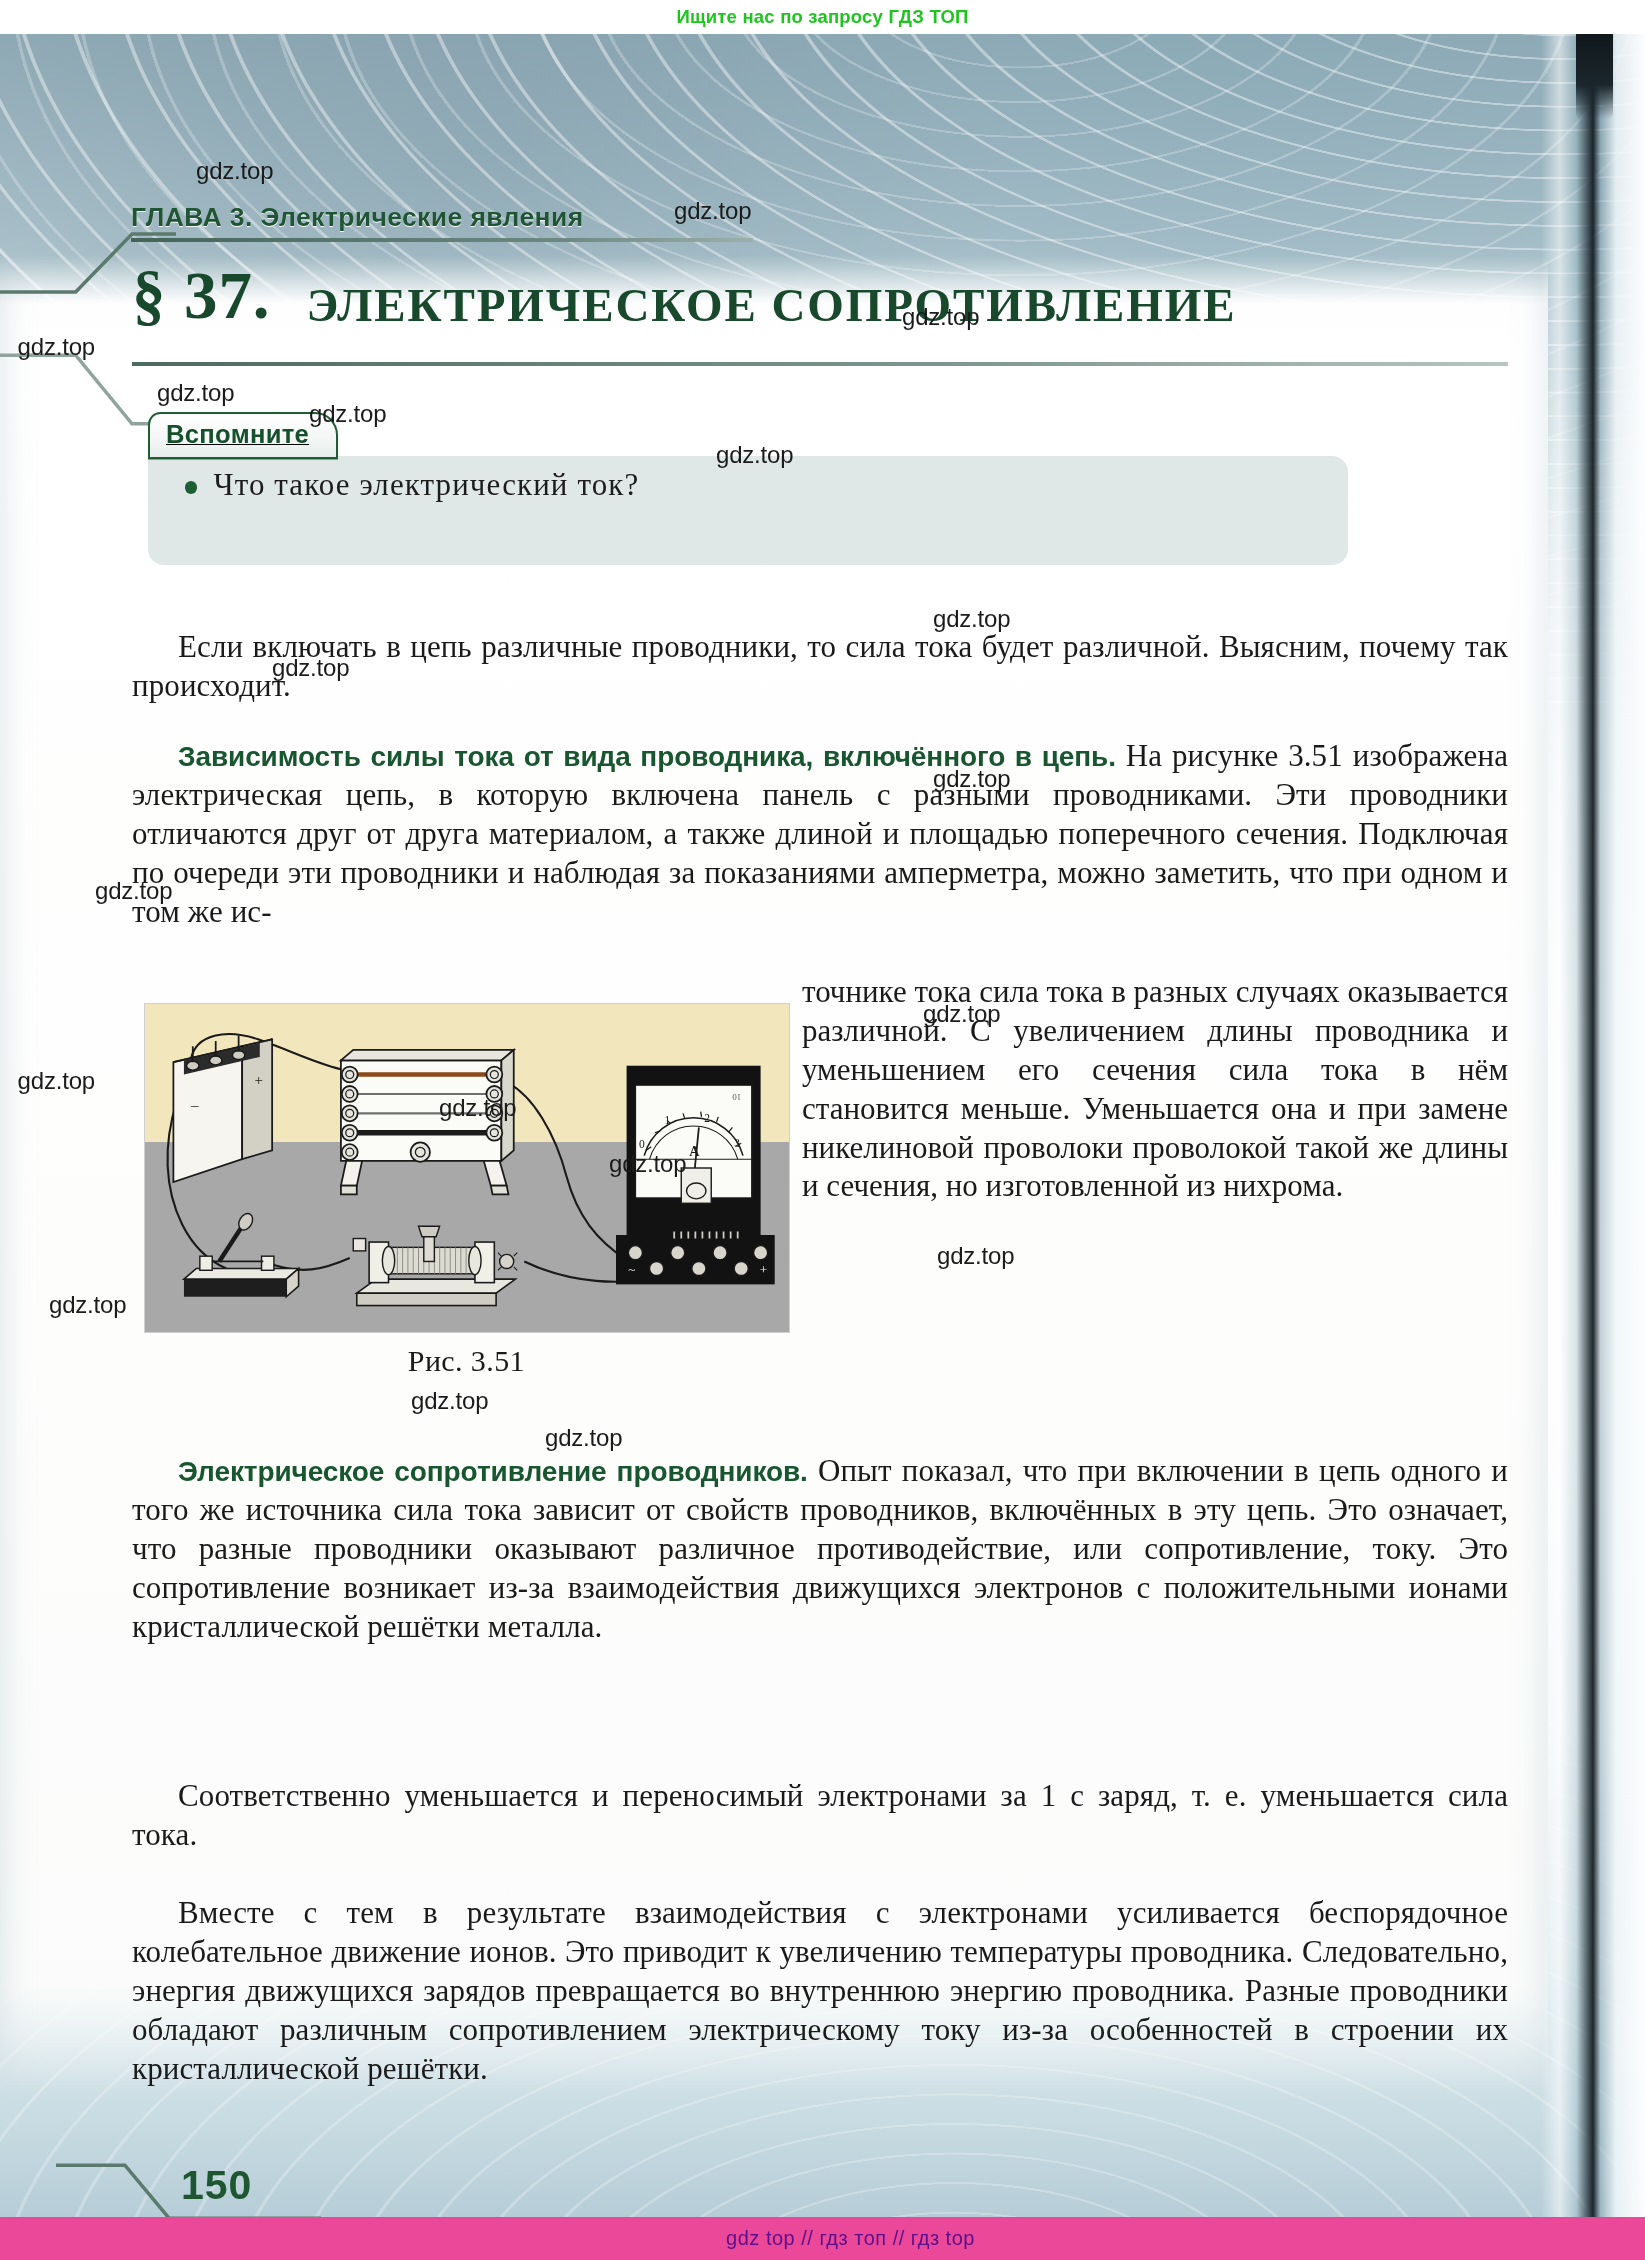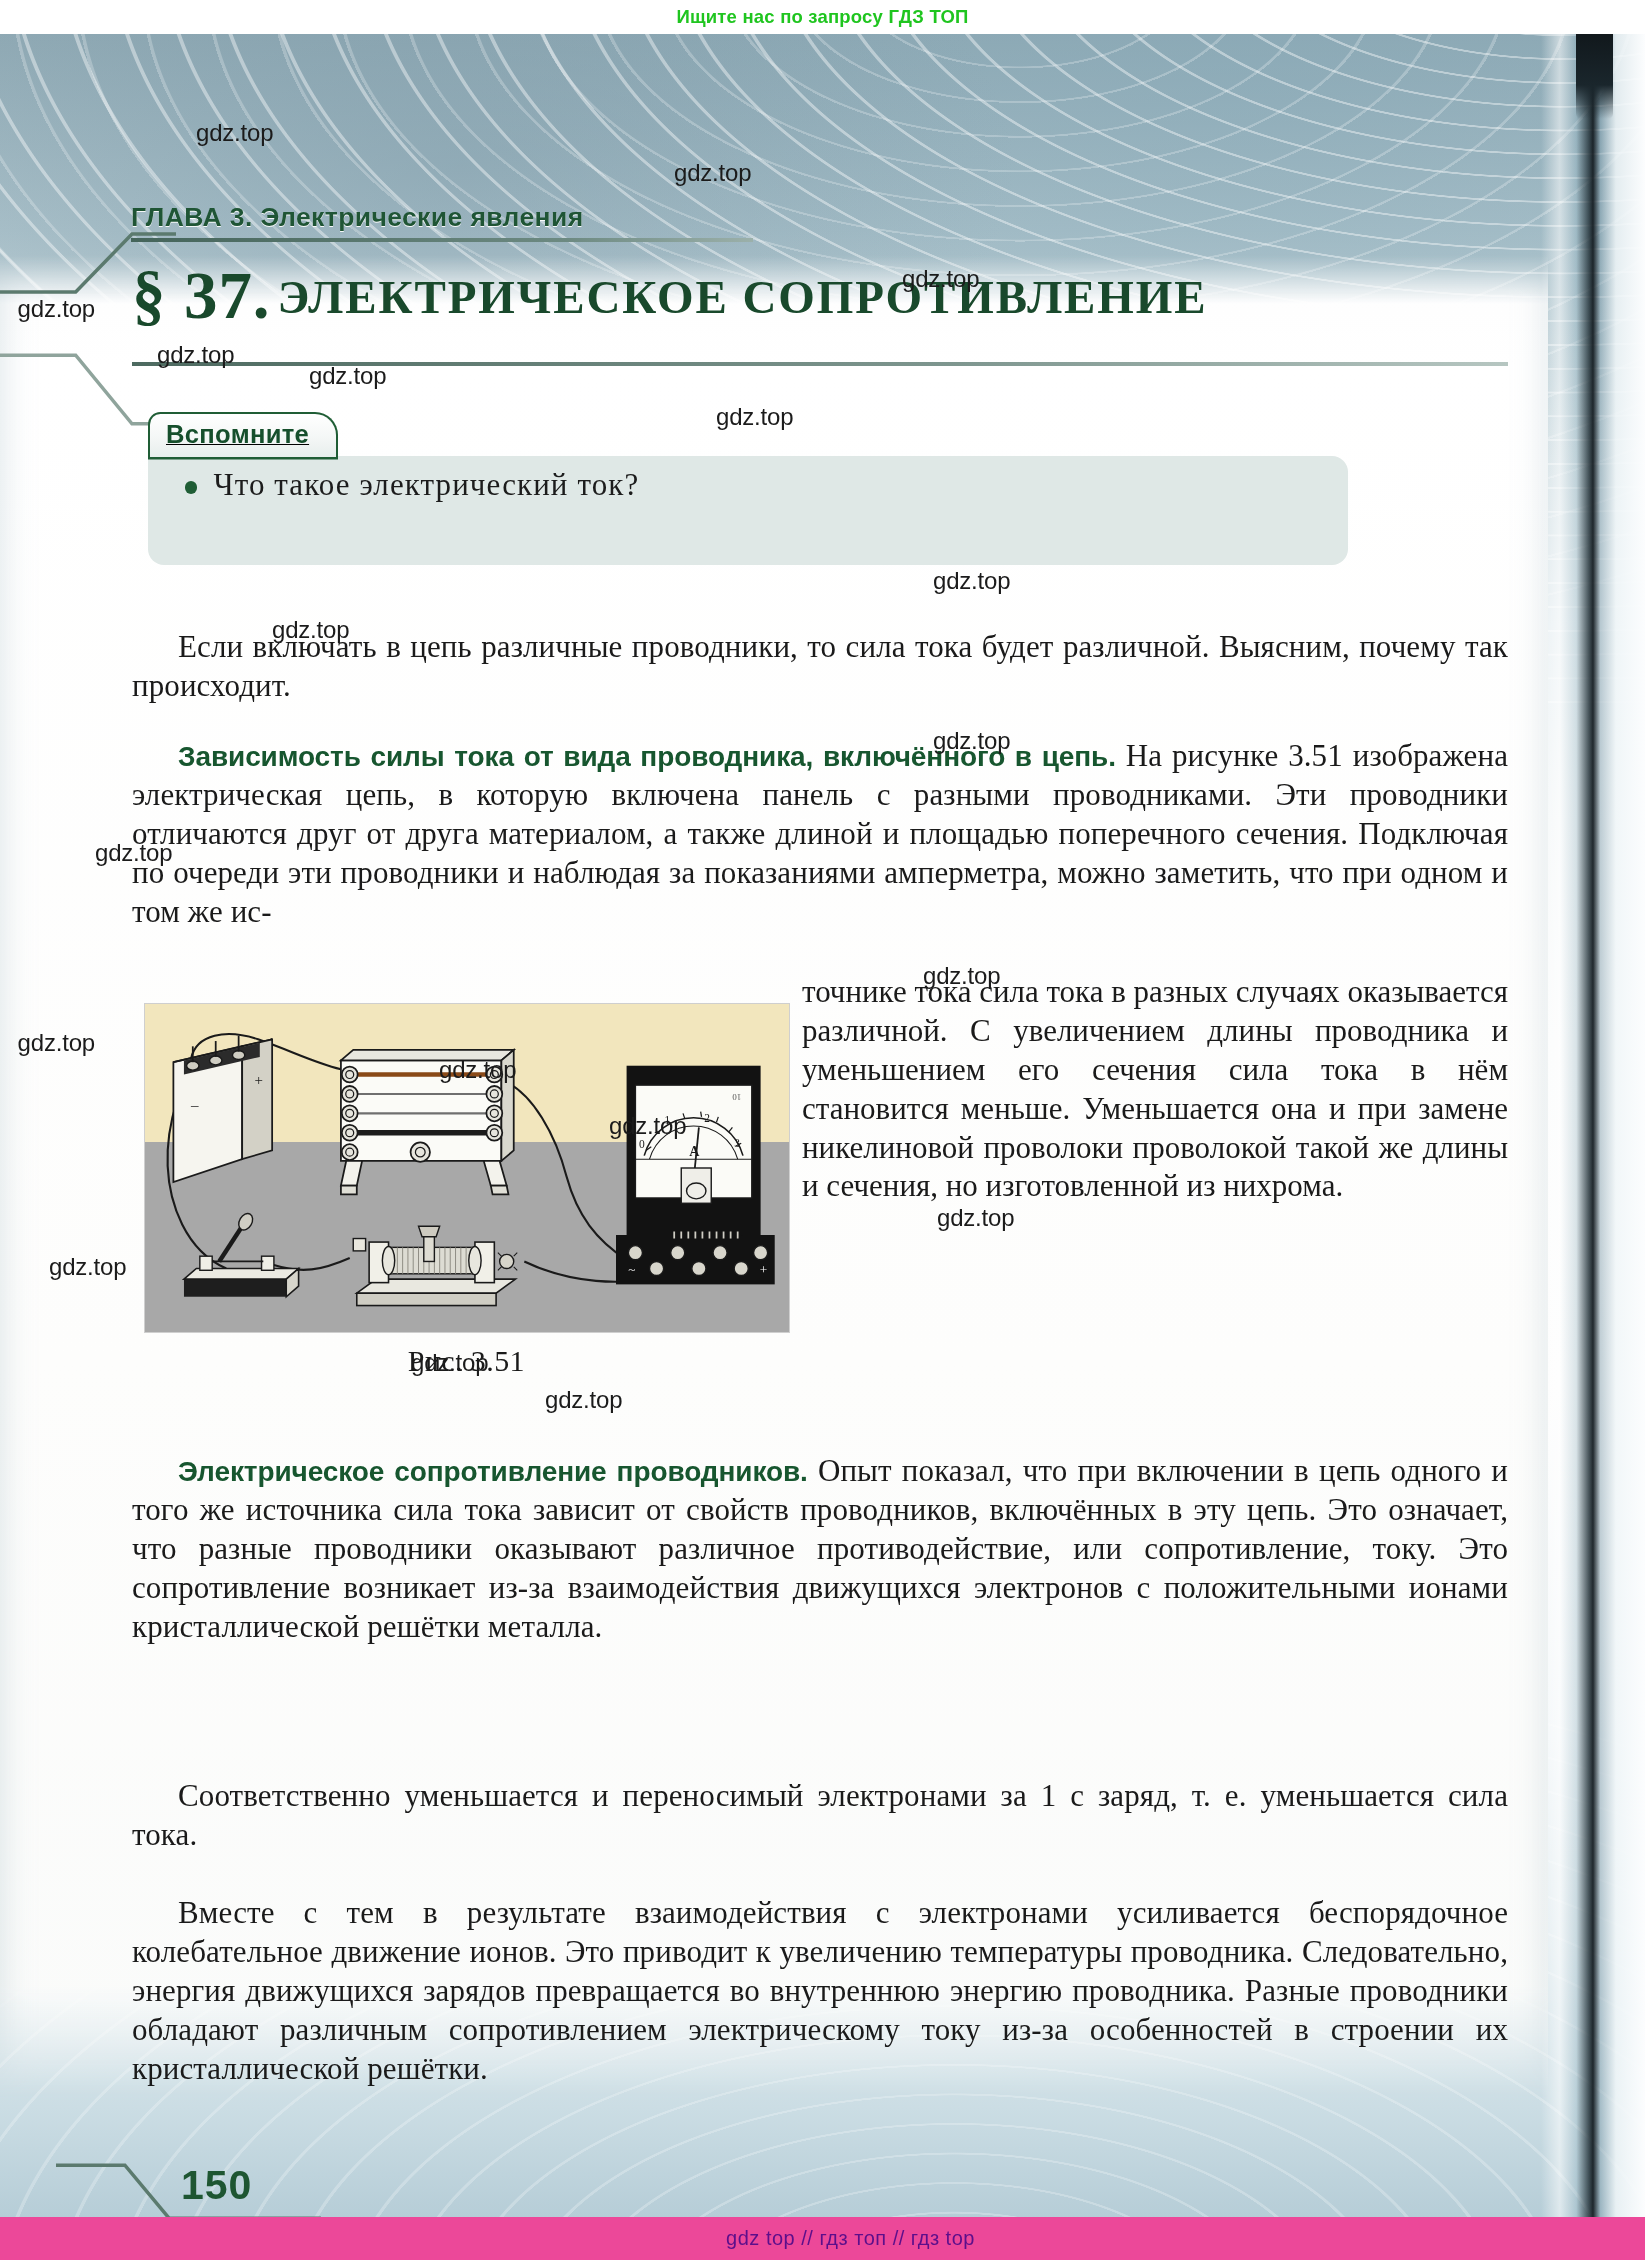--- a/index.html
+++ b/index.html
@@ -101,21 +101,21 @@
     font-size:26.5px;font-weight:700;color:#1f5535;letter-spacing:0.4px;
     text-shadow:0 0.9px 0 rgba(255,255,255,.9);
   }
   #chapter-rule{
     margin-top:5.3px;height:3.5px;width:622px;
     background:linear-gradient(90deg,#44645a,#6d8a82 70%,#9bb0aa);
   }
 
   #section-title-row{
     position:absolute;left:132px;top:228px;width:1376px;
-    display:flex;align-items:flex-start;gap:7px;
+    display:flex;align-items:flex-end;gap:36px;
     white-space:nowrap;
   }
   #section-number{
     font-family:"Liberation Serif", serif;
     font-size:67px;font-weight:700;color:#19492c;line-height:1;
     letter-spacing:0.9px;
   }
   #section-name{
     font-family:"Liberation Serif", serif;
     font-size:47px;font-weight:700;color:#19492c;line-height:1;
@@ -204,21 +204,21 @@
   #pagenum{
     position:absolute;left:125px;top:17.6px;
     font-family:"Liberation Sans", sans-serif;
     font-size:41px;font-weight:700;color:#1e5632;letter-spacing:0.9px;
   }
 
   
   .wm{
     position:absolute;font-family:"Liberation Sans", sans-serif;
     font-size:24px;font-weight:500;color:#1b1b1b;letter-spacing:-0.2px;
-    pointer-events:none;z-index:40;white-space:nowrap;
+    pointer-events:none;z-index:40;white-space:nowrap;margin-top:38px;
   }
 
   
   #footer{
     position:absolute;left:0;bottom:0;width:1625px;height:43px;
     background:#ec4899;display:flex;align-items:center;justify-content:center;z-index:60;padding-left:38px;
   }
   #footer .txt{
     font-family:"Liberation Sans", sans-serif;
     font-size:20px;font-weight:500;color:#5c0f8b;letter-spacing:0.5px;

